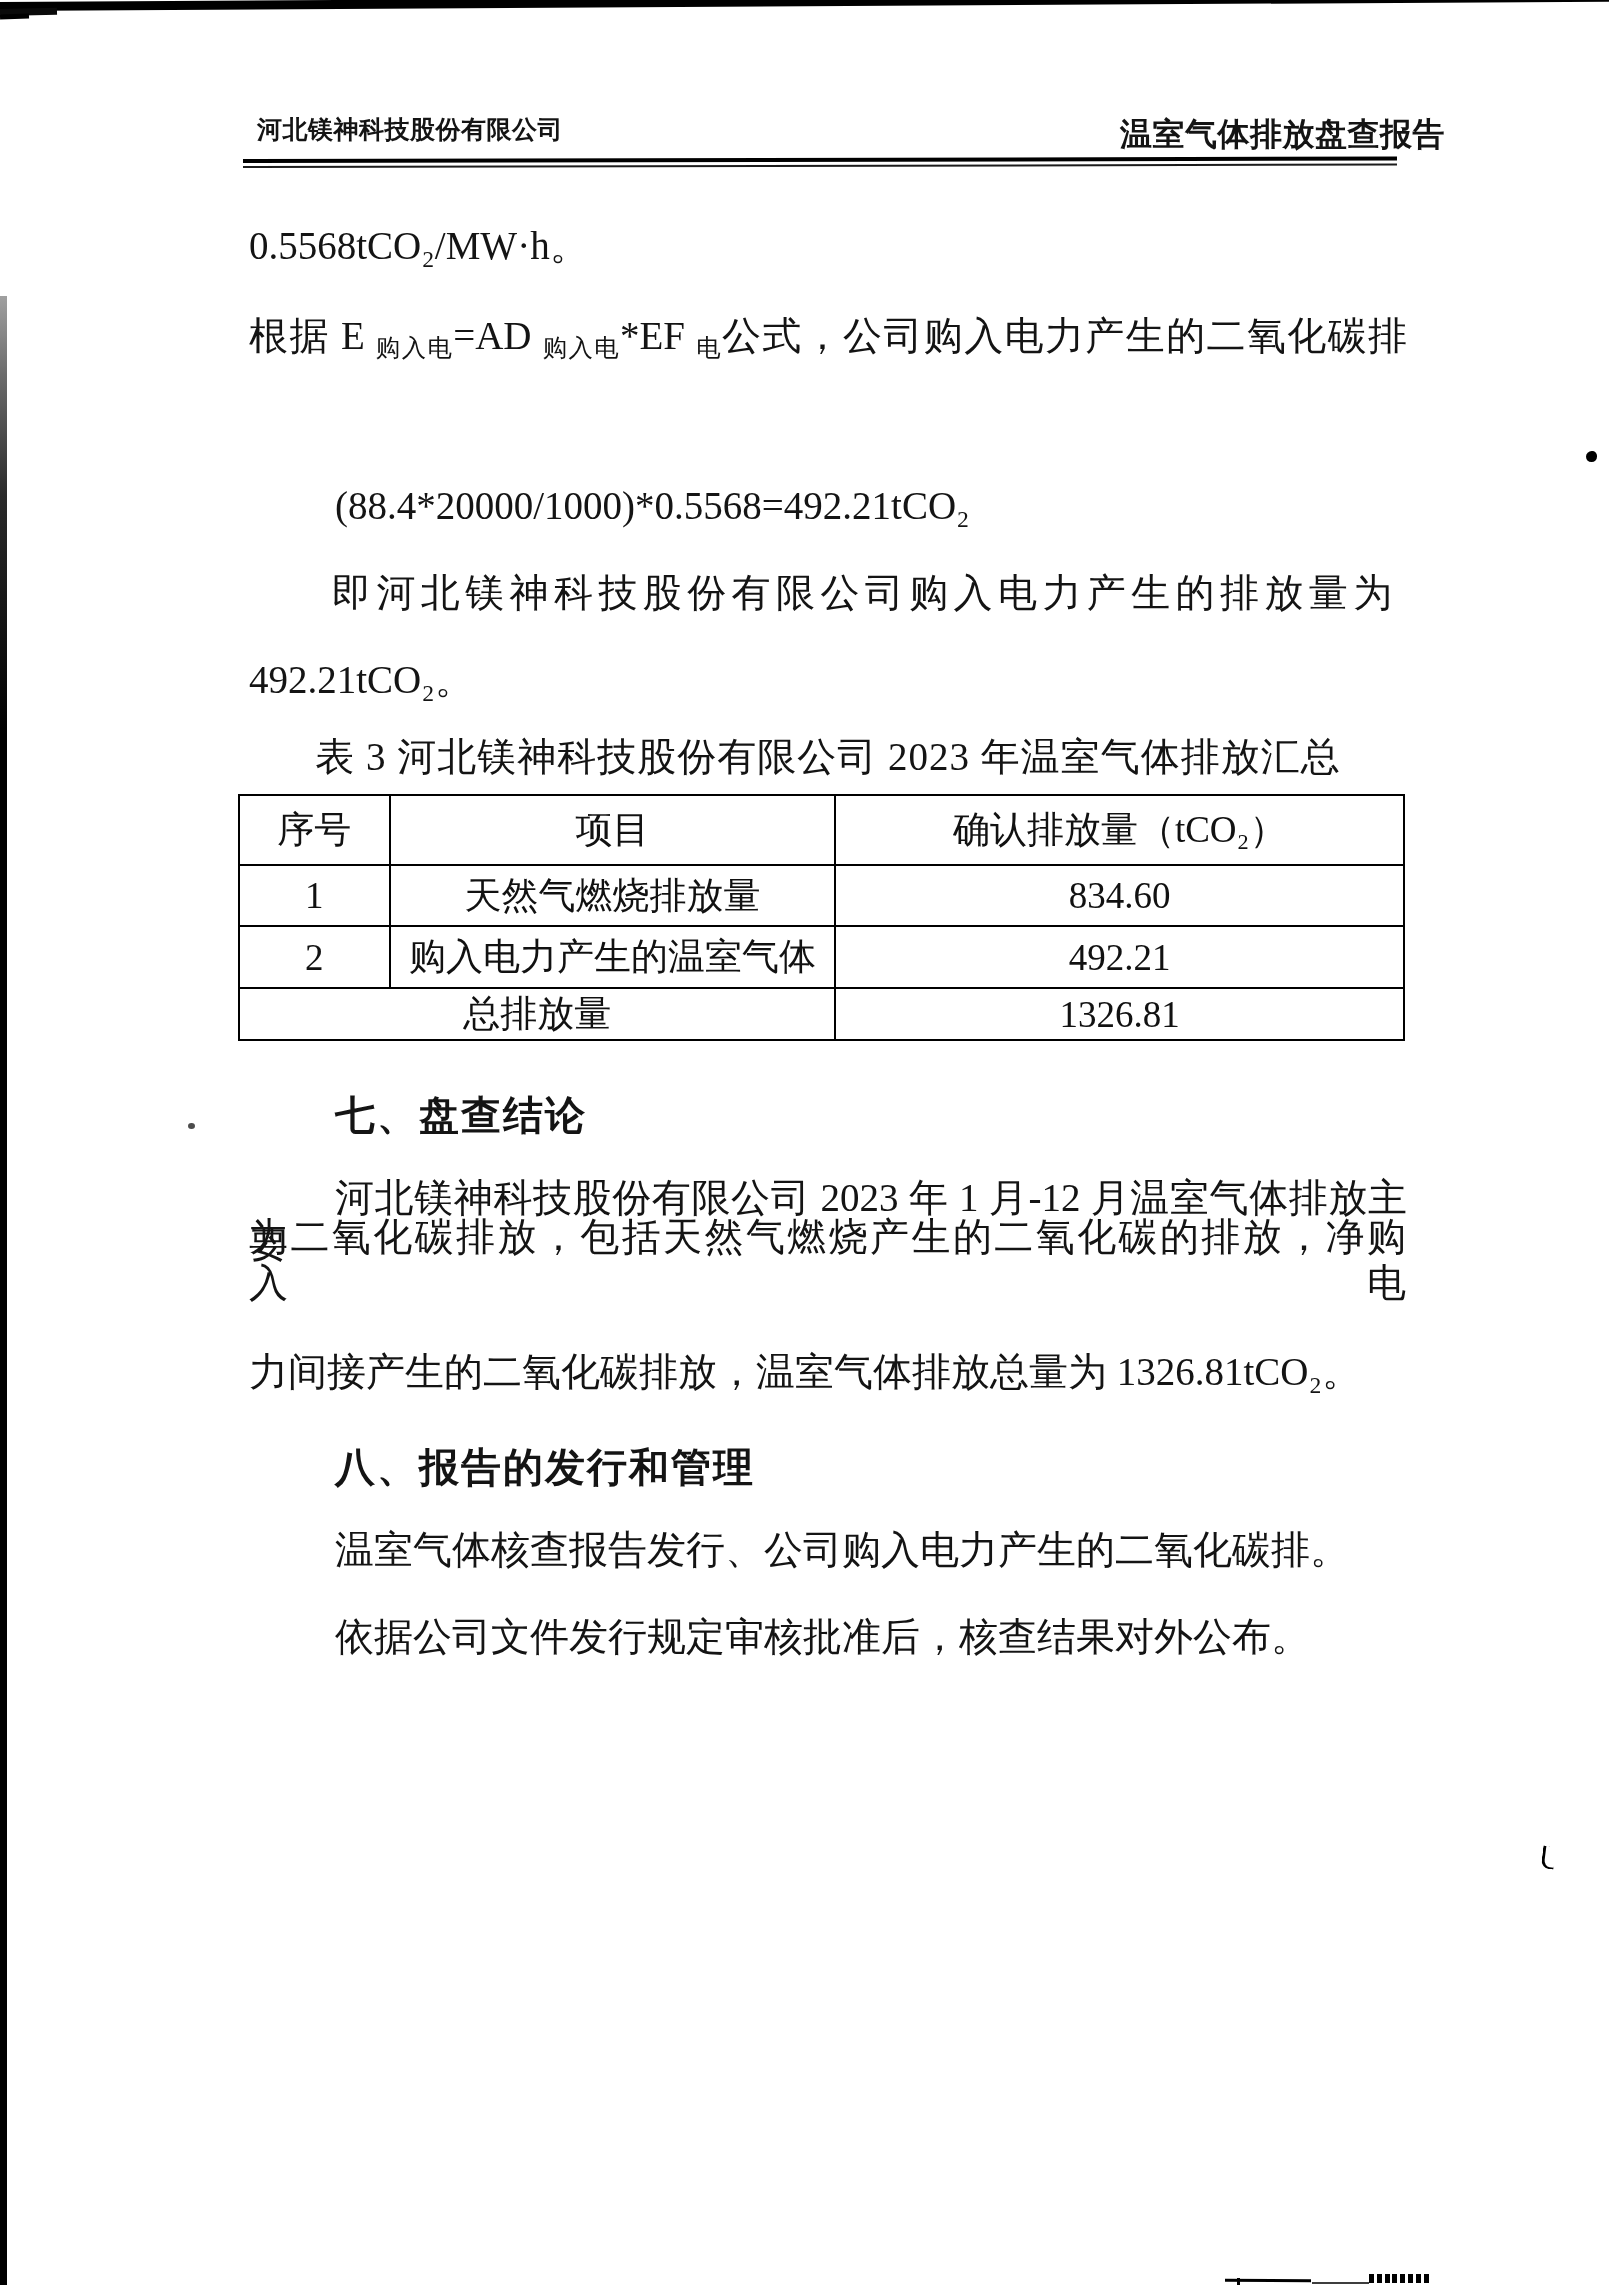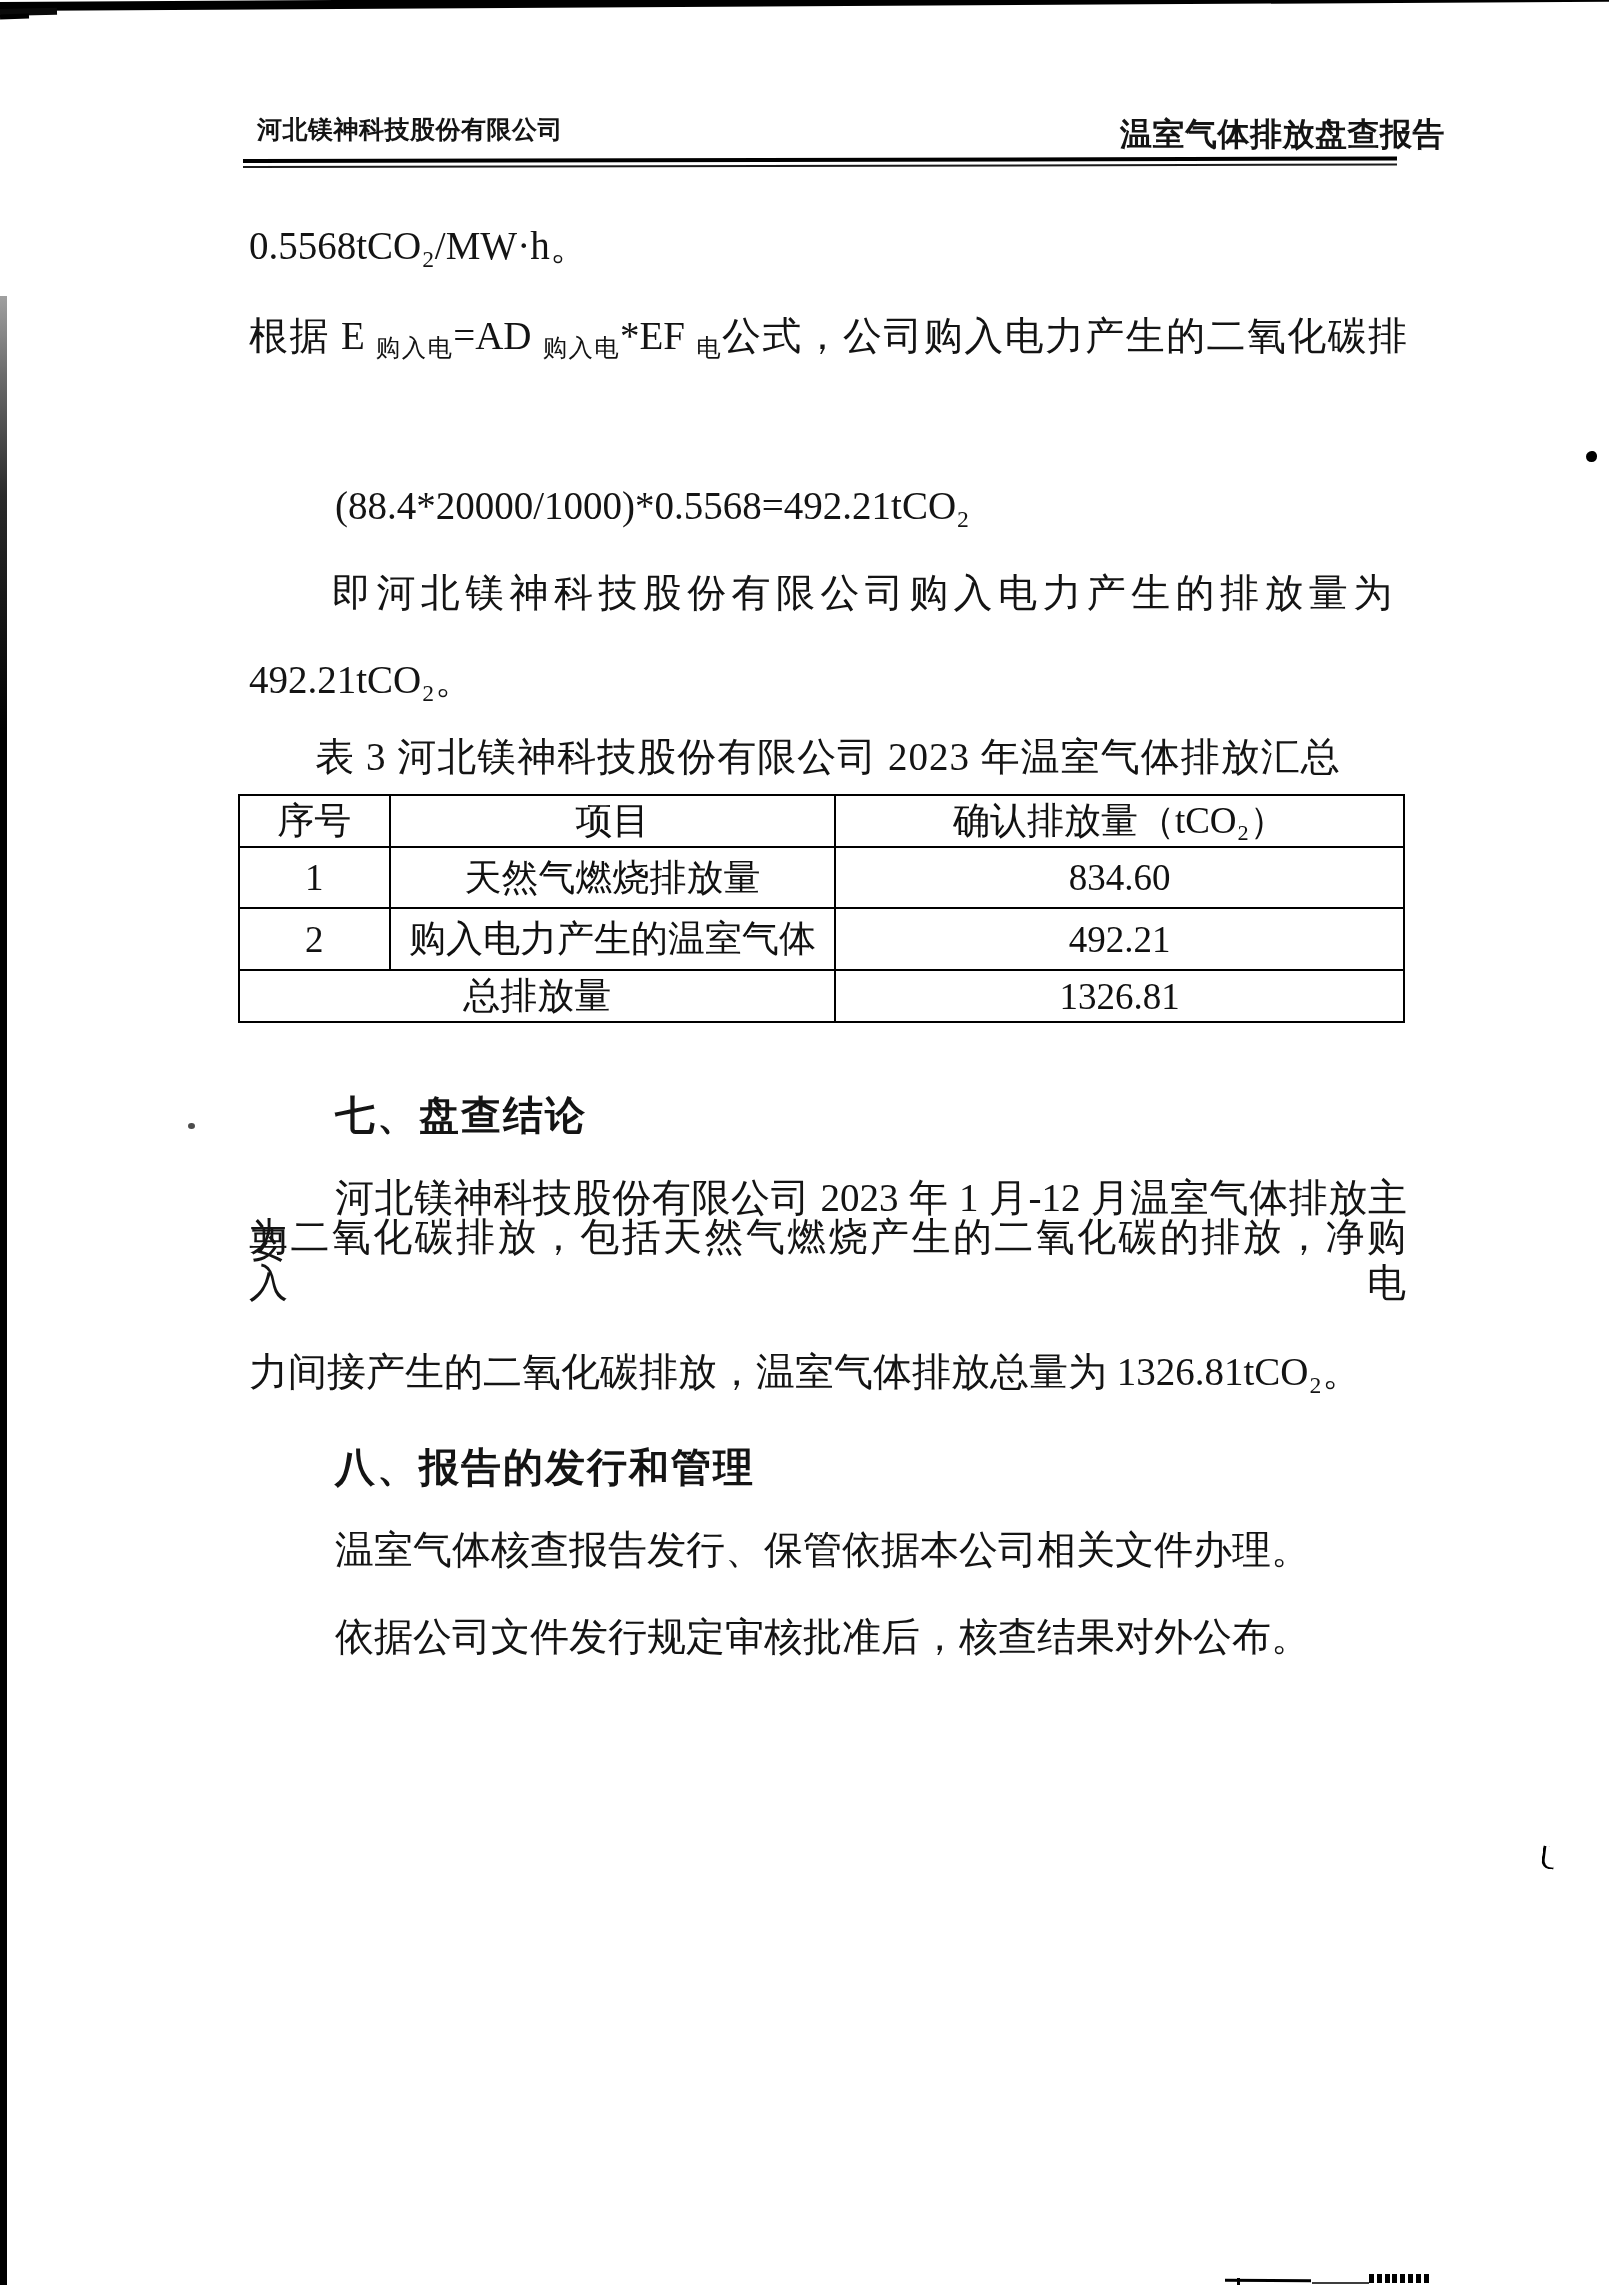--- a/index.html
+++ b/index.html
@@ -46,21 +46,21 @@
   .tbl-title{position:absolute;left:249px;top:730px;width:1158px;font-size:39px;font-weight:400;
     text-align:center;letter-spacing:1px;}
   .h-sec{position:absolute;left:249px;width:1158px;font-size:40px;font-weight:700;text-indent:86px;
     font-family:"Liberation Sans","Liberation Serif",sans-serif;letter-spacing:2px;}
   
   .tbl{position:absolute;left:238px;top:794px;width:1167px;border-collapse:collapse;
     font-size:37px;font-family:"Liberation Serif",serif;color:#111;}
   .tbl td{border:2px solid #000;text-align:center;vertical-align:middle;padding:0;}
   .tbl{border:2.9px solid #000;}
   .tbl .hrow td{border-bottom:2.9px solid #000;}
-  .r-h{height:52px;}
+  .r-h{height:70px;}
   .r-1{height:61px;}
   .r-2{height:62px;}
   .r-t{height:47px;}
 </style>
 </head>
 <body>
 
 <div class="page">
 
   <div class="top-bar"></div>
@@ -118,17 +118,17 @@
     </tr>
   </tbody>
     </table>
 
   <div class="h-sec" style="top:1088px;">七、盘查结论</div>
   <div class="t ind just" style="top:1175px;">河北镁神科技股份有限公司 2023 年 1 月-12 月温室气体排放主要</div>
   <div class="t just sp1" style="top:1214px;">为二氧化碳排放，包括天然气燃烧产生的二氧化碳的排放，净购入电</div>
   <div class="t" style="top:1349px;">力间接产生的二氧化碳排放，温室气体排放总量为 1326.81tCO₂。</div>
 
   <div class="h-sec" style="top:1440px;">八、报告的发行和管理</div>
-  <div class="t ind" style="top:1527px;">温室气体核查报告发行、保管依据本公司相关文件办理。</div>
+  <div class="t ind" style="top:1527px;">温室气体核查报告发行、公司购入电力产生的二氧化碳排。</div>
   <div class="t ind" style="top:1614px;">依据公司文件发行规定审核批准后，核查结果对外公布。</div>
 
 </div>
 
 
 </body></html>

